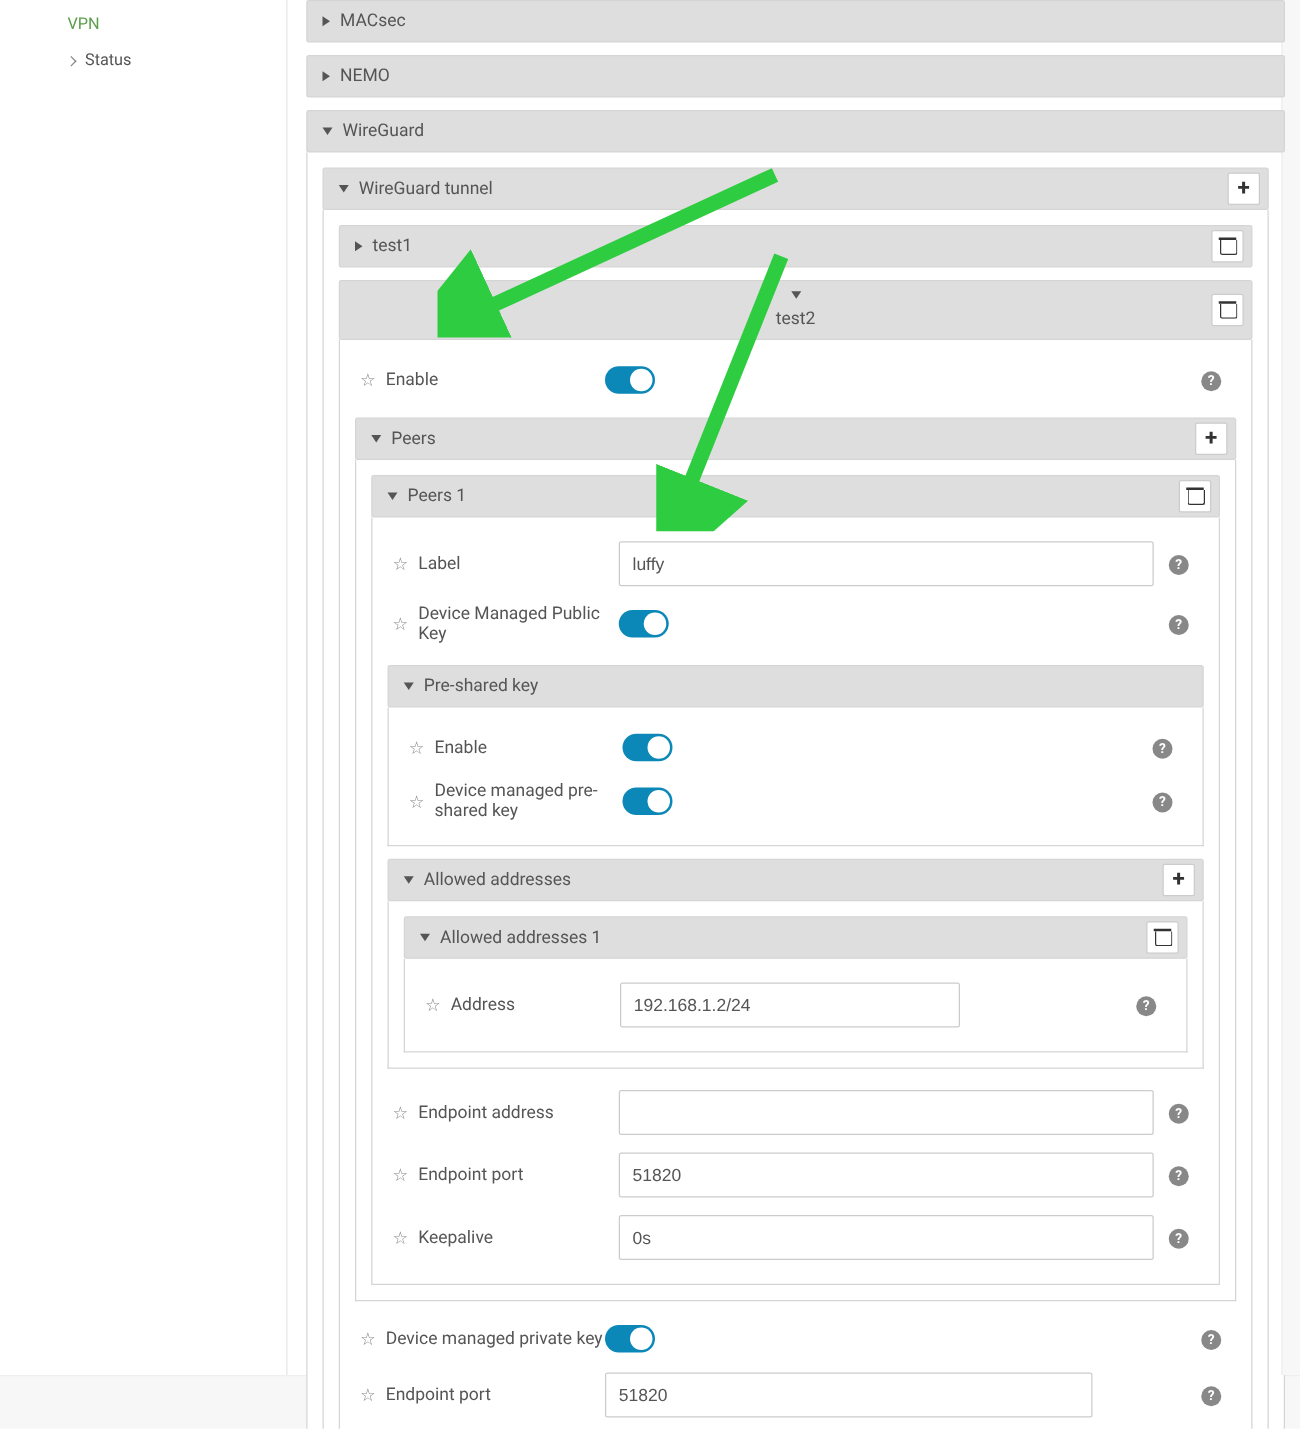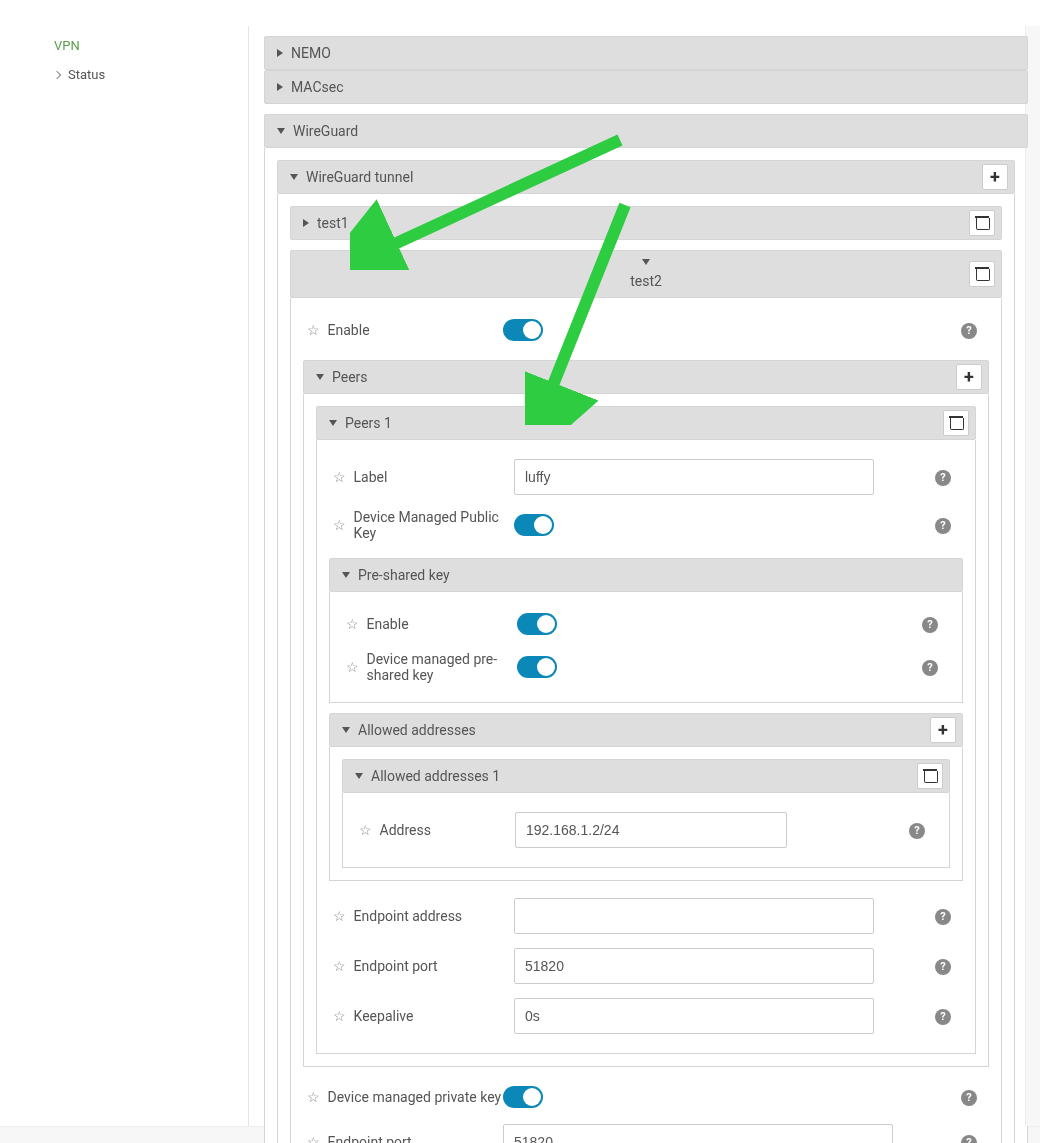--- a/index.html
+++ b/index.html
@@ -1,17 +1,17 @@
 <!DOCTYPE html>
 <html><head>
 <meta charset="utf-8">
 <style>
   * { box-sizing: border-box; margin: 0; padding: 0; }
   body { font-family: -apple-system, BlinkMacSystemFont, "Segoe UI", Roboto, sans-serif; font-size: 14px; color: #555; background: #fff; width: 1040px; height: 1143px; overflow: hidden; position: relative; }
-  .page { display: flex; height: 1100px; margin-top: 26px; }
+  .page { display: flex; height: 1100px; }
   .sidebar { width: 248px; padding-top: 5px; }
   .nav-item { padding: 7px 10px 7px 54px; color: #5a9e4a; font-size: 13px; }
   .nav-item.parent { color: #555; display: flex; align-items: center; gap: 8px; }
   .chev { display: inline-block; width: 6px; height: 6px; border-right: 1.5px solid #888; border-bottom: 1.5px solid #888; transform: rotate(-45deg); }
   .main { flex: 1; padding: 0 12px 0 15px; border-left: 1px solid #e5e5e5; position: relative; }
   .panel-head { background: #dedede; border: 1px solid #d5d5d5; border-radius: 2px; padding: 8px 12px; display: flex; align-items: center; gap: 8px; color: #555; margin-top: 10px; position: relative; }
   .panel-head.first { margin-top: 0; }
   .tri { display: inline-block; width: 0; height: 0; }
   .tri.right { border-left: 6px solid #555; border-top: 4px solid transparent; border-bottom: 4px solid transparent; }
   .tri.down { border-top: 6px solid #555; border-left: 4px solid transparent; border-right: 4px solid transparent; }
@@ -23,21 +23,21 @@
   .icon-trash::before { content: ""; position: absolute; top: 2px; left: 0; width: 12px; height: 11px; border: 1.5px solid #333; border-top: none; border-radius: 0 0 2px 2px; }
   .icon-trash::after { content: ""; position: absolute; top: 0; left: -1px; width: 14px; height: 2px; background: #333; }
   .row { display: flex; align-items: center; padding: 7px 0; min-height: 40px; }
   .label-cell { width: 200px; display: flex; align-items: center; gap: 8px; color: #555; padding-left: 4px; }
   .label-cell.narrow { width: 185px; }
   .label-cell.narrower { width: 175px; }
   .star { color: #888; font-size: 14px; flex-shrink: 0; }
   .field-cell { flex: 1; }
   .help-cell { width: 40px; text-align: center; }
   .help { display: inline-block; width: 16px; height: 16px; border-radius: 50%; background: #888; color: #fff; font-size: 11px; font-weight: bold; line-height: 16px; text-align: center; }
-  input.text { width: 360px; height: 36px; border: 1px solid #ccc; border-radius: 2px; padding: 0 10px; font-size: 14px; color: #555; }
+  input.text { width: 428px; height: 36px; border: 1px solid #ccc; border-radius: 2px; padding: 0 10px; font-size: 14px; color: #555; }
   .toggle { width: 40px; height: 22px; background: #0b87b8; border-radius: 11px; position: relative; cursor: pointer; }
   .toggle::after { content: ""; position: absolute; right: 2px; top: 2px; width: 18px; height: 18px; background: #fff; border-radius: 50%; }
   .inner-panel { margin-top: 10px; }
   .footer-strip { height: 43px; background: #f7f7f7; border-top: 1px solid #eee; }
   .right-strip { position: absolute; right: 0; top: 0; bottom: 0; width: 15px; background: #f7f7f7; border-left: 1px solid #eee; }
   .arrow { position: absolute; pointer-events: none; }
 </style>
 </head>
 <body>
 
@@ -46,28 +46,28 @@
     <div class="nav-item">VPN</div>
     <div class="nav-item parent">
       <span class="chev"></span>
       <span>Status</span>
     </div>
   </div>
 
   <div class="main">
     <div class="right-strip"></div>
 
+    <div class="panel-head first">
+      <span class="tri right"></span>
+      <span>MACsec</span>
+    </div>
+
     <div class="panel-head">
       <span class="tri right"></span>
       <span>NEMO</span>
-    </div>
-
-    <div class="panel-head first">
-      <span class="tri right"></span>
-      <span>MACsec</span>
     </div>
 
     <div class="panel-head">
       <span class="tri down"></span>
       <span>WireGuard</span>
     </div>
     <div class="panel-body">
 
       <div class="panel-head first">
         <span class="tri down"></span>

